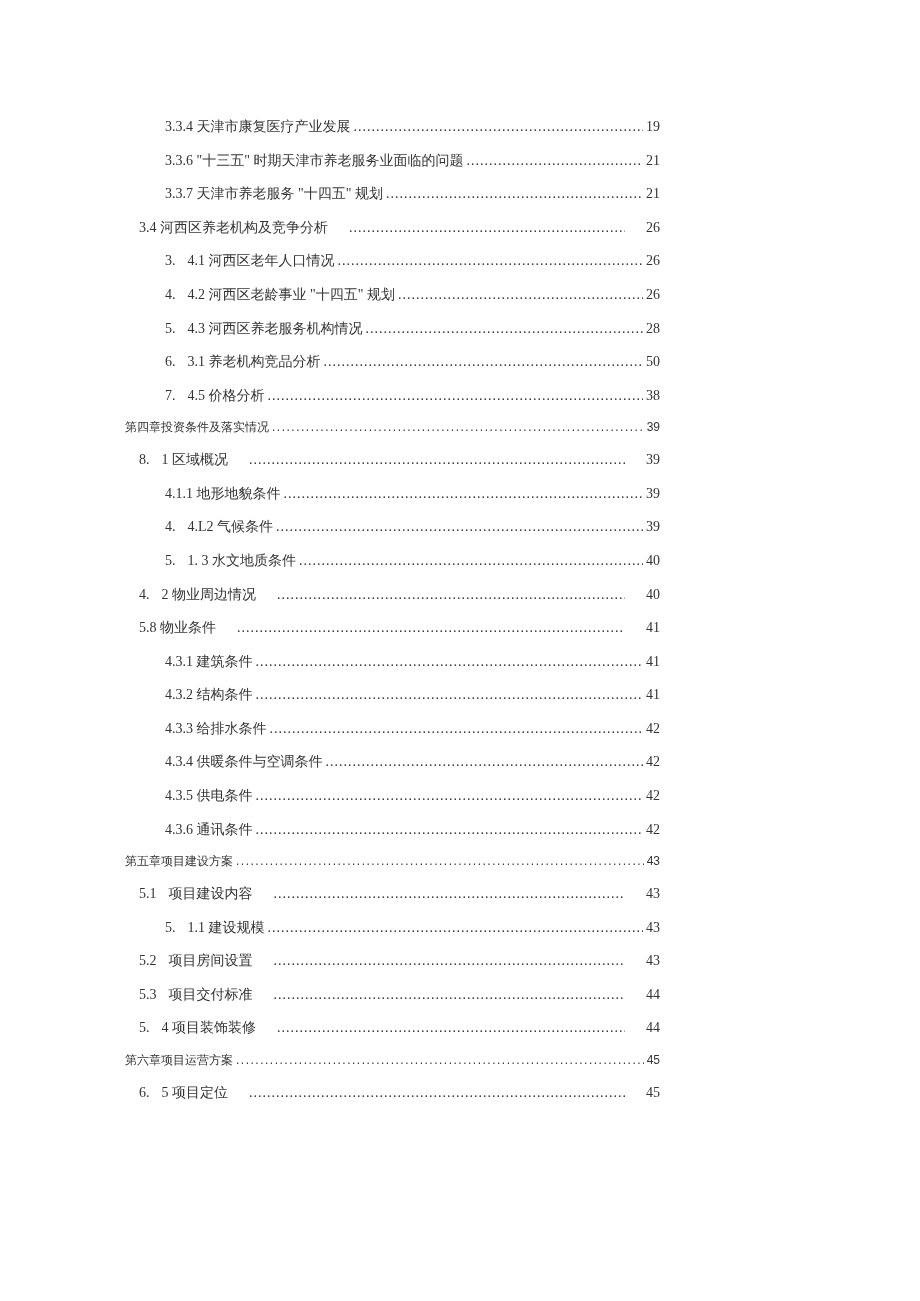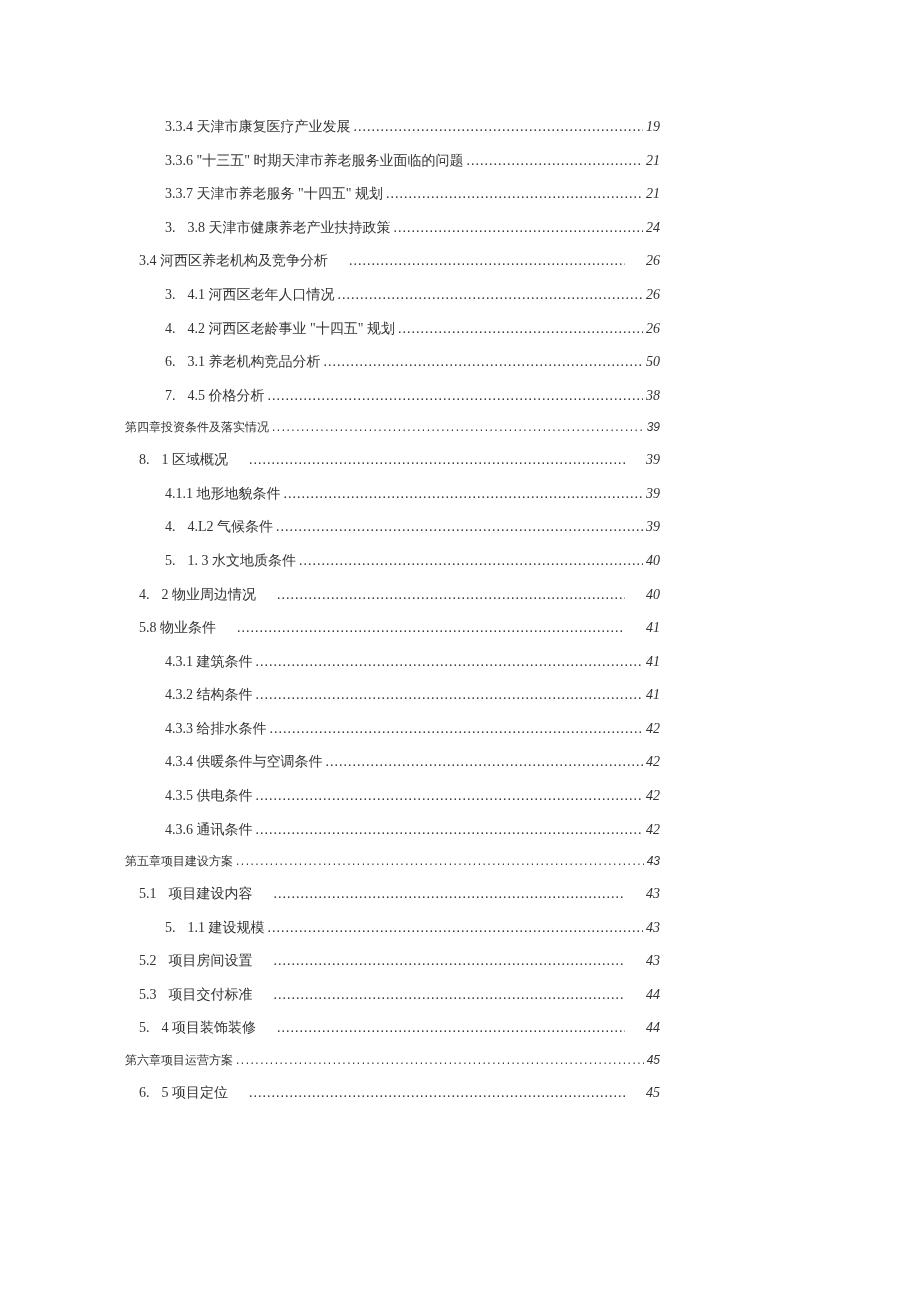--- a/index.html
+++ b/index.html
@@ -35,21 +35,20 @@
     overflow: hidden;
     margin: 0 3px;
   }
   .toc-line .leader::after {
     content: ".....................................................................................................................................................................................................................";
     letter-spacing: 1px;
     color: #333;
   }
   .toc-line .pg {
     flex: 0 0 auto;
-    font-style: italic;
   }
 
   .lvl-chapter {
     padding-left: 0;
     font-family: "SimHei", "黑体", sans-serif;
     font-size: 12px;
   }
   .lvl-chapter .leader::after {
     letter-spacing: 1.5px;
   }
@@ -75,39 +74,39 @@
       <div class="toc-line lvl-2">
         <span class="label"><span>3.3.6 "十三五" 时期天津市养老服务业面临的问题</span></span>
         <span class="leader"></span>
         <span class="pg">21</span>
       </div>
       <div class="toc-line lvl-2">
         <span class="label"><span>3.3.7 天津市养老服务 "十四五" 规划</span></span>
         <span class="leader"></span>
         <span class="pg">21</span>
       </div>
-      <div class="toc-line lvl-2b">
-        <span class="label"><span class="num-prefix">3.</span><span>3.8 天津市健康养老产业扶持政策</span></span>
-        <span class="leader"></span>
-        <span class="pg">24</span>
-      </div>
       <div class="toc-line lvl-1">
         <span class="label"><span>3.4 河西区养老机构及竞争分析</span></span>
         <span class="leader"></span>
         <span class="pg">26</span>
       </div>
       <div class="toc-line lvl-2b">
         <span class="label"><span class="num-prefix">3.</span><span>4.1 河西区老年人口情况</span></span>
         <span class="leader"></span>
         <span class="pg">26</span>
       </div>
       <div class="toc-line lvl-2b">
         <span class="label"><span class="num-prefix">4.</span><span>4.2 河西区老龄事业 "十四五" 规划</span></span>
         <span class="leader"></span>
         <span class="pg">26</span>
+      </div>
+      <div class="toc-line lvl-2b">
+        <span class="label"><span class="num-prefix">5.</span><span>4.3 河西区养老服务机构情况</span></span>
+        <span class="leader"></span>
+        <span class="pg">28</span>
       </div>
       <div class="toc-line lvl-2b">
         <span class="label"><span class="num-prefix">6.</span><span>3.1 养老机构竞品分析</span></span>
         <span class="leader"></span>
         <span class="pg">50</span>
       </div>
       <div class="toc-line lvl-2b">
         <span class="label"><span class="num-prefix">7.</span><span>4.5 价格分析</span></span>
         <span class="leader"></span>
         <span class="pg">38</span>

